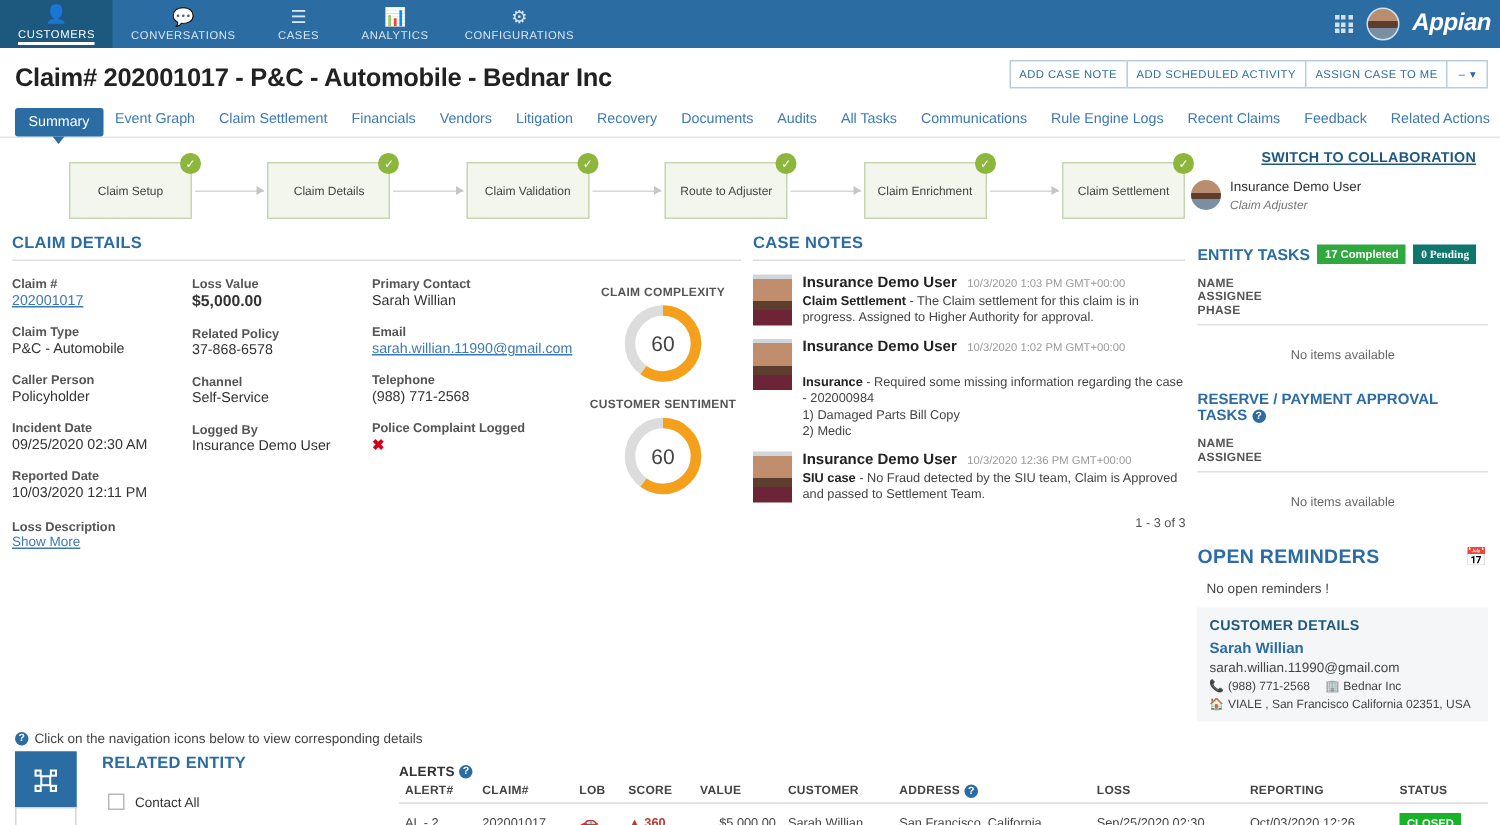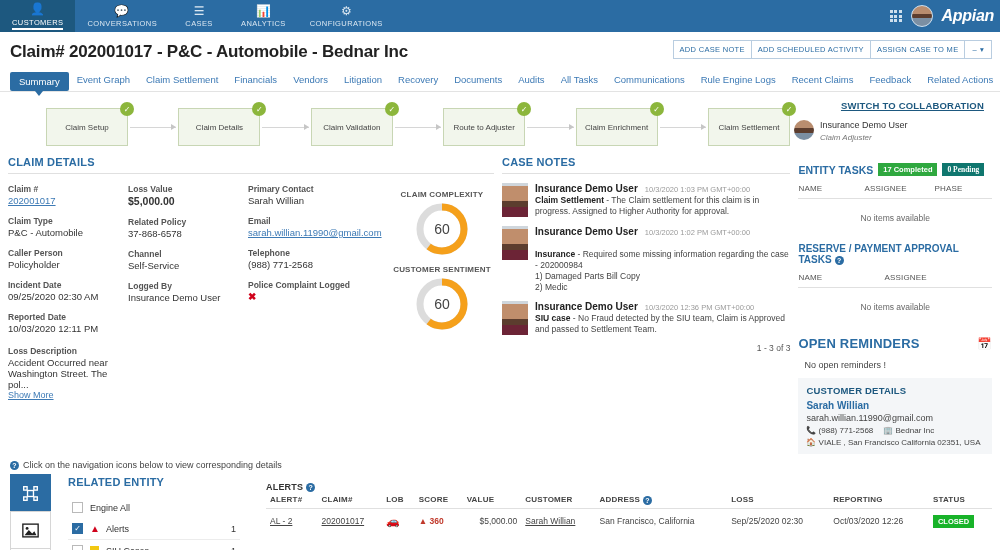--- a/index.html
+++ b/index.html
@@ -97,22 +97,22 @@
   .user-row { display:flex; align-items:center; gap:6px; margin-top:7px; }
   .user-av { width:20px; height:20px; border-radius:50%;
              background:linear-gradient(#b98d6f 0 42%, #5c3d2e 42% 64%, #7b8fa3 64% 100%); }
   .uname { font-size:9px; color:#333; }
   .urole { font-size:8px; color:#777; font-style:italic; }
   .tasks-head { display:flex; align-items:center; gap:5px; margin-top:7px; }
   .tasks-title { color:#2b6ca3; font-weight:bold; font-size:10.5px; }
   .pill { font-size:7.5px; font-weight:bold; color:#fff; padding:2px 5px; }
   .pill.green { background:#2fa83f; }
   .pill.gray { background:#0f766e;font-family:Liberation Serif, serif; }
-  .thead { display:flex; font-size:8px; color:#555; font-weight:normal; letter-spacing:.2px;
-           border-bottom:1px solid #e0e0e0; padding:8px 0 5px; }
+  .thead { display:flex; font-size:8px; color:#555; font-weight:bold; letter-spacing:.2px;
+           border-bottom:1px solid #e0e0e0; padding:8px 0 5px;flex-direction:column; }
   .empty { text-align:center; font-size:8.5px; color:#666; padding:14px 0; }
   .sub-title { color:#2b6ca3; font-weight:bold; font-size:10px; margin-top:6px; }
   .q { display:inline-flex; width:9px; height:9px; border-radius:50%; background:#2b6ca3; color:#fff;
       font-size:7px; align-items:center; justify-content:center; vertical-align:middle; margin-left:3px; font-weight:bold; }
   .rem-head { display:flex; align-items:center; margin-top:10px; }
   .cust-card { background:#f4f6f8; padding:7px 8px; margin-top:8px; }
   .cust-title { color:#1d587f; font-weight:bold; font-size:9.5px; letter-spacing:.2px; }
   .cust-name { color:#2b6ca3; font-weight:bold; font-size:10px; margin-top:4px; }
   .cust-line { font-size:9px; color:#444; margin-top:2px; }
   .cust-row { display:flex; gap:10px; font-size:8px; color:#444; margin-top:3px; align-items:center; }
@@ -286,21 +286,20 @@
         <div class="fld">
           <div class="flbl">Incident Date</div>
           <div class="fval">09/25/2020 02:30 AM</div>
         </div>
         <div class="fld">
           <div class="flbl">Reported Date</div>
           <div class="fval">10/03/2020 12:11 PM</div>
         </div>
         <div class="fld lossdesc">
           <div class="flbl">Loss Description</div>
-          <div class="fval">Accident Occurred near Washington Street. The pol...</div>
           <div class="showmore">Show More</div>
         </div>
       </div>
 
       <div class="det-col">
         <div class="fld">
           <div class="flbl">Loss Value</div>
           <div class="fval strong">$5,000.00</div>
         </div>
         <div class="fld">
@@ -474,21 +473,21 @@
       
     </div>
 
   </div>
 
   <div style="width:200px;">
     <div class="re-title">RELATED ENTITY</div>
     <div class="re-list">
       <div class="re-row" style="border-bottom:none;">
         <span class="cb"></span>
-        <span class="re-lbl">Engine All</span>
+        <span class="re-lbl">Contact All</span>
       </div>
       <div class="re-row">
         <span class="cb on">✓</span>
         <span class="sq" style="background:none; color:#d0021b; font-size:10px; line-height:9px;">▲</span>
         <span class="re-lbl">Alerts</span>
         <span class="re-cnt">1</span>
       </div>
       <div class="re-row">
         <span class="cb"></span>
         <span class="sq" style="background:#f2c811;"></span>

